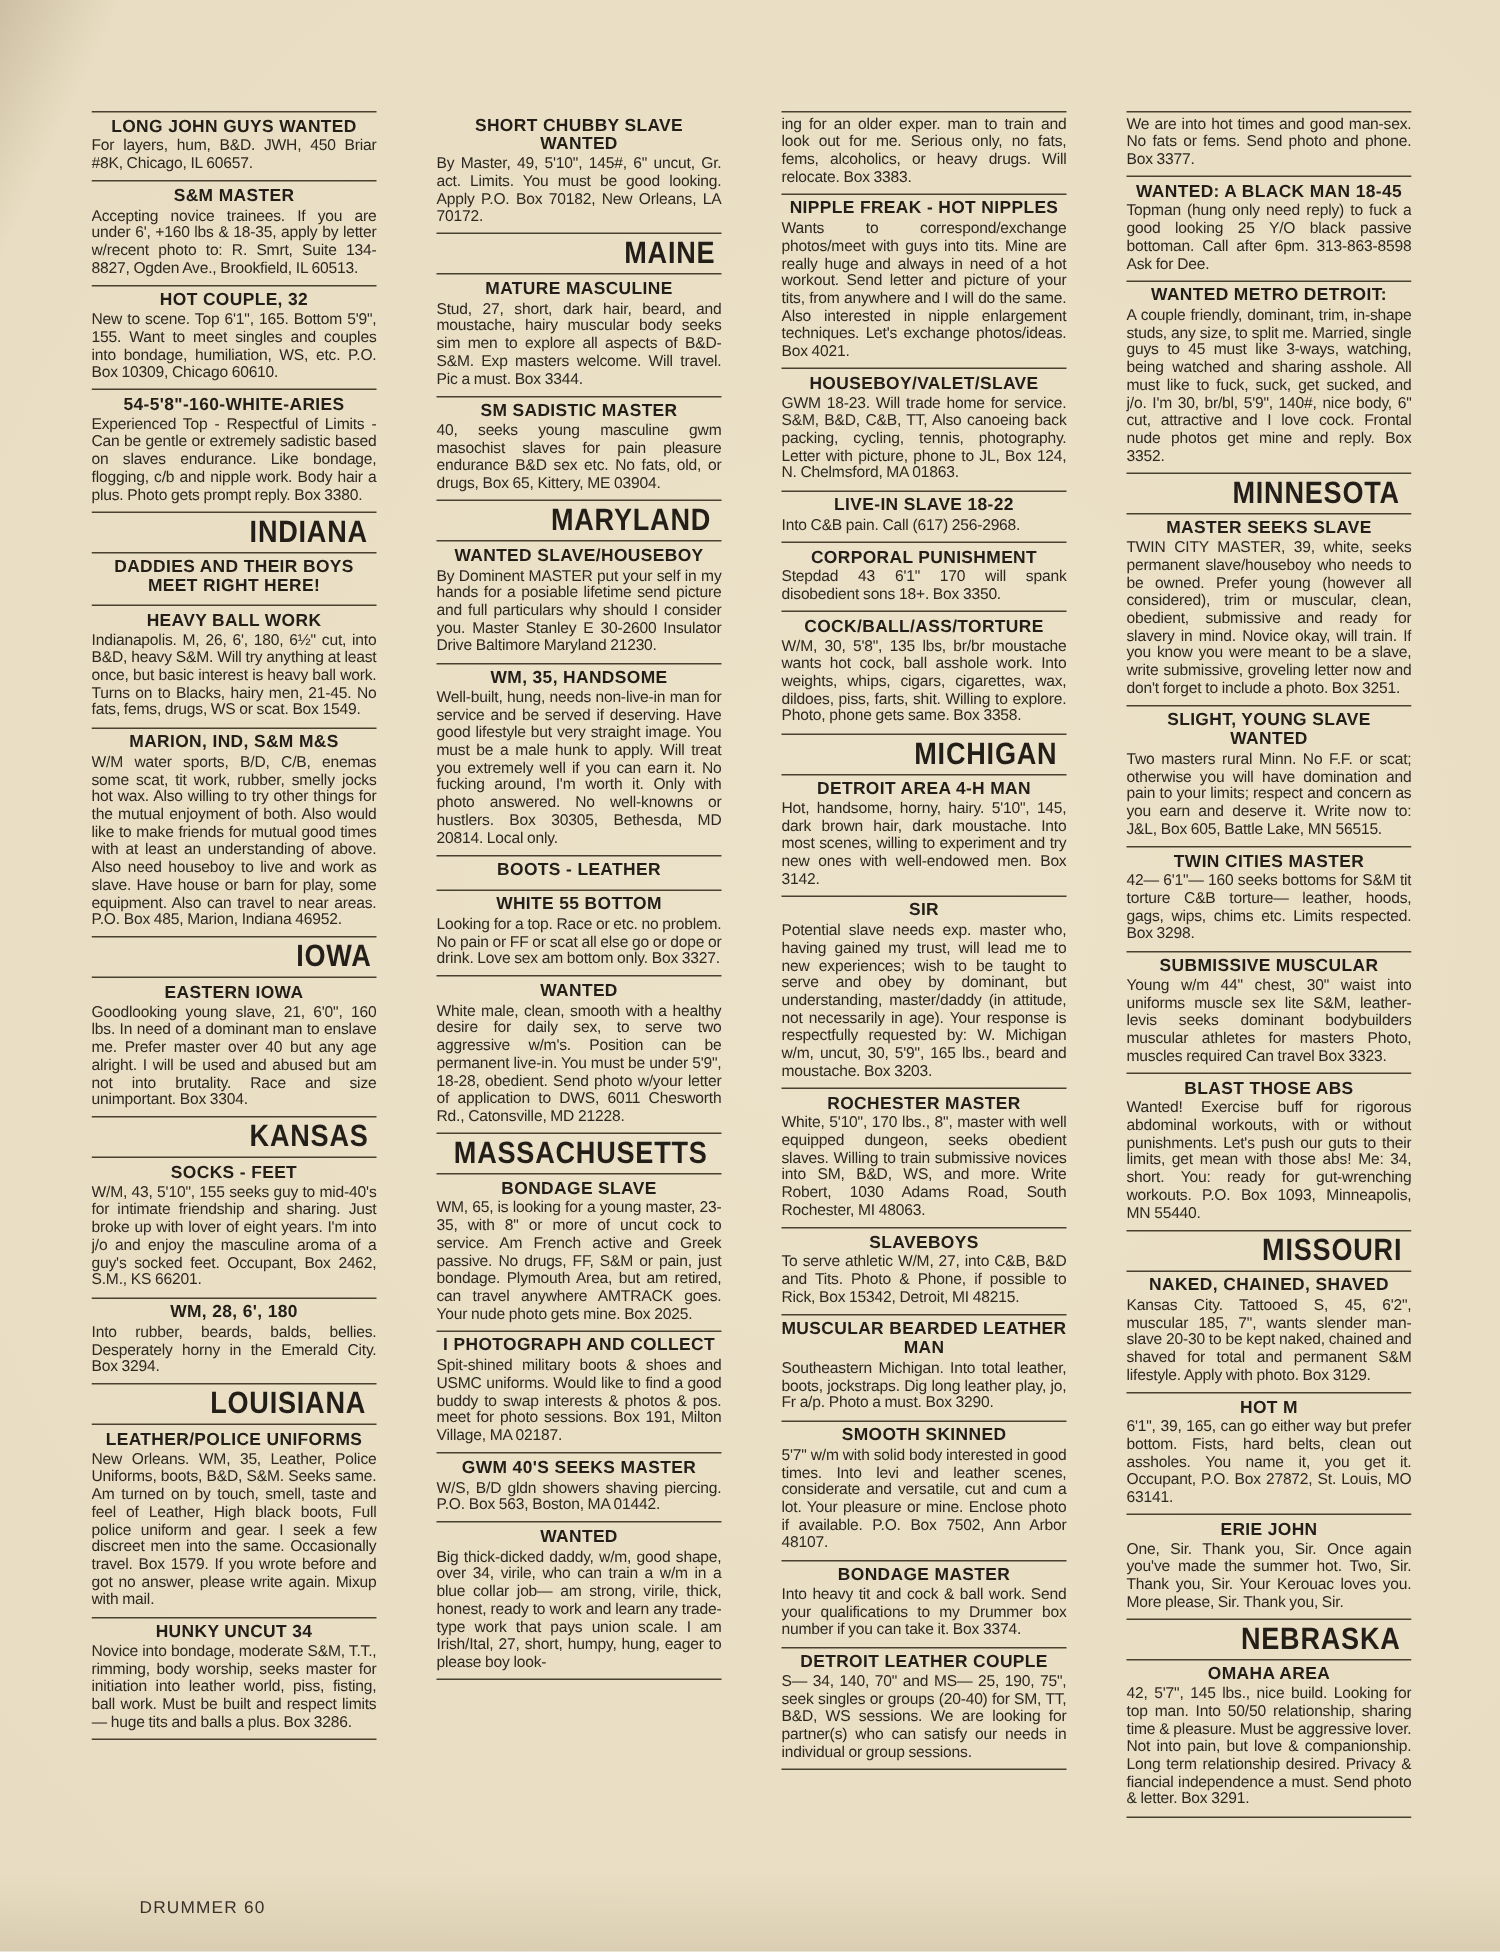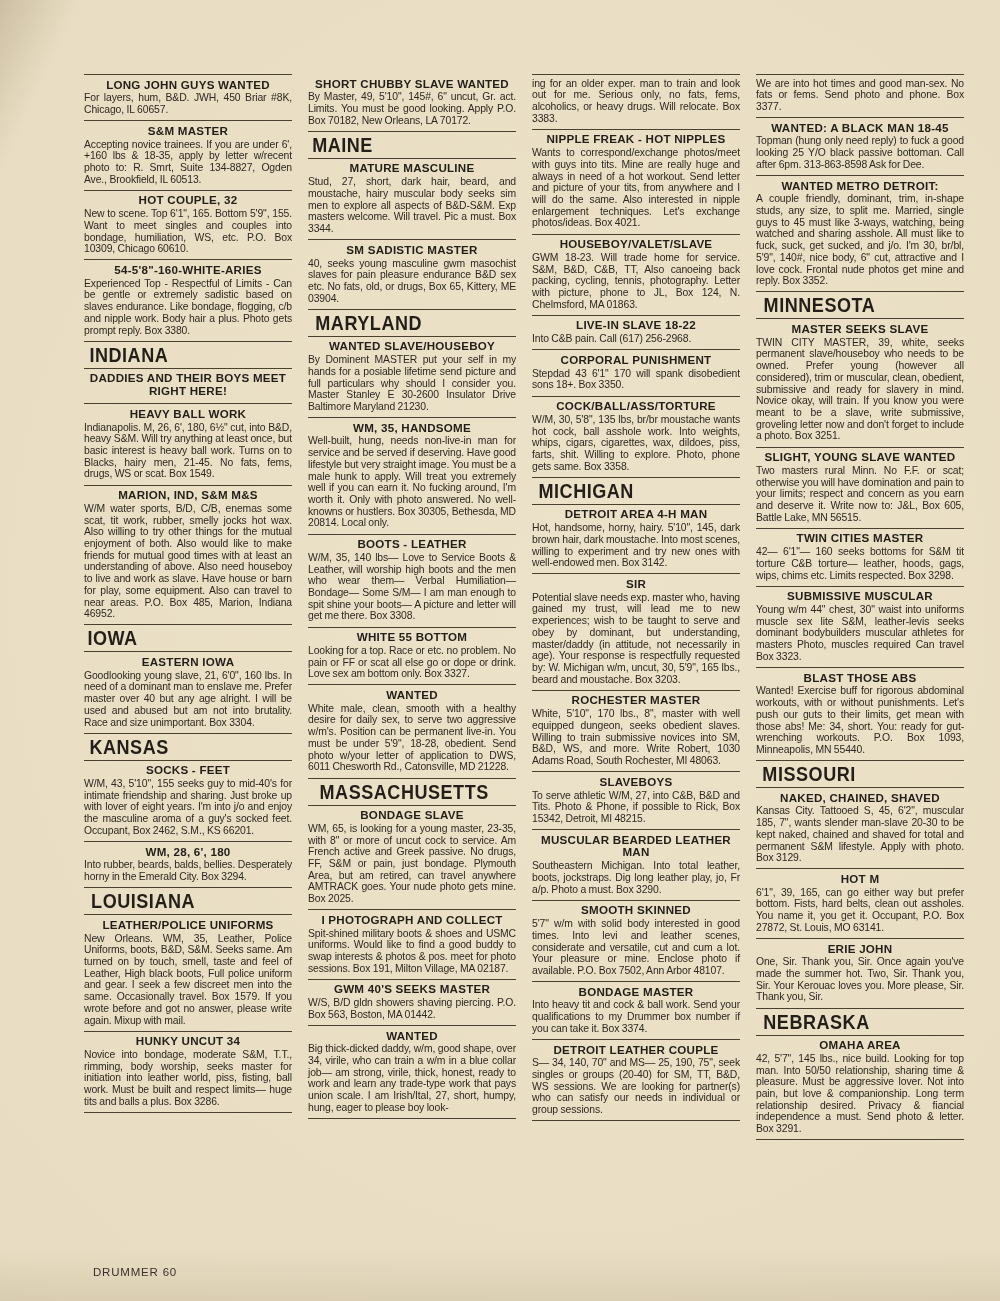--- a/index.html
+++ b/index.html
@@ -13,35 +13,35 @@
   }
   .page{
     position:relative;width:1000px;height:1301px;
     background:
       linear-gradient(115deg, rgba(140,120,90,0.30) 0%, rgba(140,120,90,0) 5%),
       linear-gradient(0deg, rgba(150,130,100,0.18) 0%, rgba(150,130,100,0) 4%),
       radial-gradient(140% 120% at 58% 46%, #ece2c9 0%, var(--paper) 58%, #ddd2b6 86%, var(--paper-edge) 100%);
   }
   .columns{
     position:absolute;left:61px;top:74px;width:880px;height:1192px;
-    display:flex;gap:16px;overflow:hidden;margin-left:23px;
+    display:flex;gap:40px;overflow:hidden;
   }
   .col{flex:1 1 0;min-width:0;}
   .col.toprule{border-top:1.5px solid var(--rule);}
   .block{border-bottom:1.5px solid var(--rule);padding:2.5px 0 4.5px;}
   .ad-title{
     font-weight:700;text-align:center;color:var(--head);
     font-size:11.6px;line-height:12.8px;letter-spacing:.25px;
     padding:1px 0 1px;
   }
   .ad-body{
     font-size:10.4px;line-height:11.7px;text-align:justify;
     letter-spacing:-.12px;word-spacing:-.25px;color:var(--ink);
   }
-  .state{text-align:left;padding:2px 0 2px;}
+  .state{text-align:right;padding:2px 0 2px;}
   .state .state-name{
     display:inline-block;font-weight:700;color:var(--head);
     font-size:20.5px;line-height:22px;letter-spacing:.6px;
     transform:scaleX(.88);transform-origin:center;white-space:nowrap;
   }
   .footer{
     position:absolute;left:62px;top:1266px;
     font-size:11.5px;letter-spacing:.8px;color:#39312a;margin-left:31px;
   }
 </style>
@@ -121,21 +121,20 @@
         <div class="block ad">
           <div class="ad-title">WANTED SLAVE/HOUSEBOY</div>
           <div class="ad-body">By Dominent MASTER put your self in my hands for a posiable lifetime send picture and full particulars why should I consider you. Master Stanley E 30-2600 Insulator Drive Baltimore Maryland 21230.</div>
         </div>
         <div class="block ad">
           <div class="ad-title">WM, 35, HANDSOME</div>
           <div class="ad-body">Well-built, hung, needs non-live-in man for service and be served if deserving. Have good lifestyle but very straight image. You must be a male hunk to apply. Will treat you extremely well if you can earn it. No fucking around, I'm worth it. Only with photo answered. No well-knowns or hustlers. Box 30305, Bethesda, MD 20814. Local only.</div>
         </div>
         <div class="block ad">
           <div class="ad-title">BOOTS - LEATHER</div>
-          <div class="ad-body">W/M, 35, 140 lbs— Love to Service Boots &amp; Leather, will worship high boots and the men who wear them— Verbal Humiliation— Bondage— Some S/M— I am man enough to spit shine your boots— A picture and letter will get me there. Box 3308.</div>
         </div>
         <div class="block ad">
           <div class="ad-title">WHITE 55 BOTTOM</div>
           <div class="ad-body">Looking for a top. Race or etc. no problem. No pain or FF or scat all else go or dope or drink. Love sex am bottom only. Box 3327.</div>
         </div>
         <div class="block ad">
           <div class="ad-title">WANTED</div>
           <div class="ad-body">White male, clean, smooth with a healthy desire for daily sex, to serve two aggressive w/m's. Position can be permanent live-in. You must be under 5'9", 18-28, obedient. Send photo w/your letter of application to DWS, 6011 Chesworth Rd., Catonsville, MD 21228.</div>
         </div>
         <div class="block state"><span class="state-name">MASSACHUSETTS</span></div>

